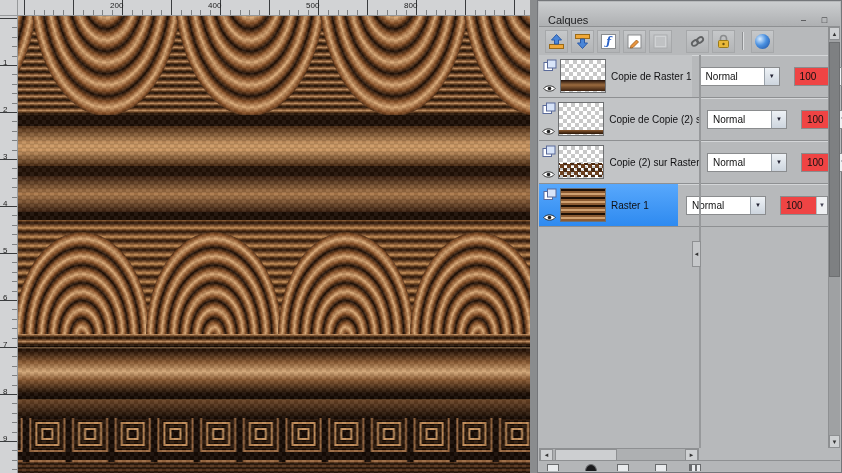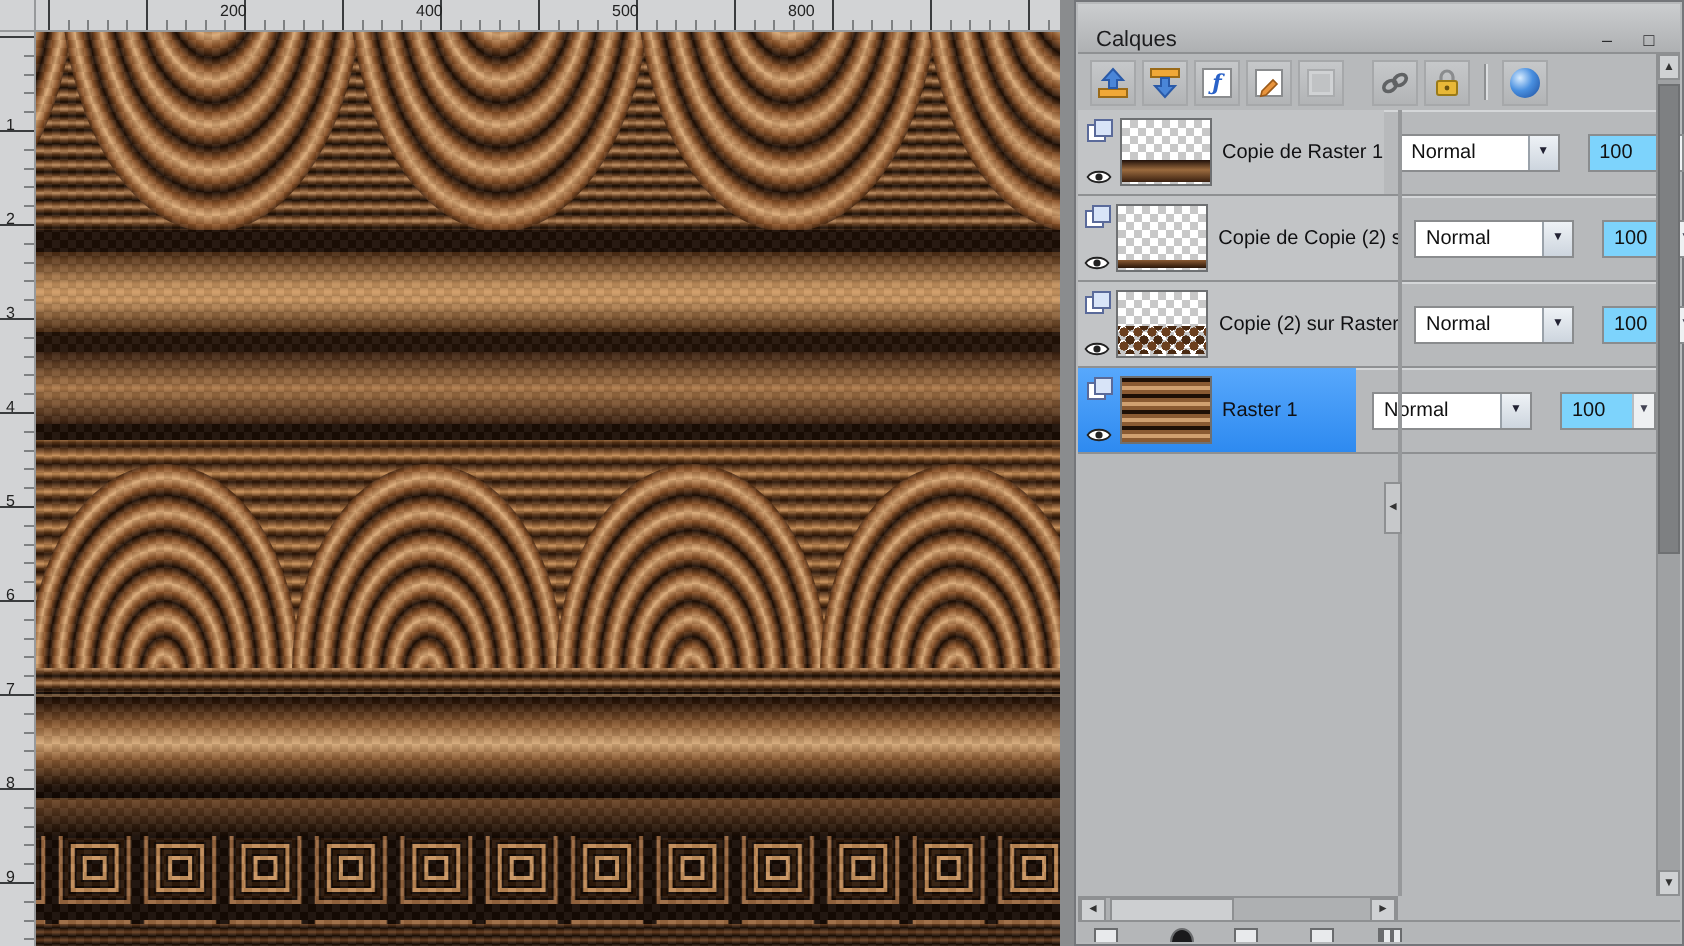--- a/index.html
+++ b/index.html
@@ -57,21 +57,21 @@
   .ov1{bottom:1px;height:11px;background:linear-gradient(#20100a,#9a6a3e 45%,#3a2010)}
   .ov2{bottom:1px;height:4px;background:linear-gradient(#8a5a32,#2a1608)}
   .ov3{bottom:1px;height:14px;
     background-image:radial-gradient(circle 2.5px at 3px 3px,#6b3f1e 90%,transparent 92%),radial-gradient(circle 2.5px at 3px 3px,#4a2a12 90%,transparent 92%);
     background-size:7px 7px,7px 7px;background-position:0 0,3px 4px}
   .ov4{top:0;bottom:0;background:repeating-linear-gradient(to bottom,#1e0f05 0 2px,#8a5a32 2px 4px,#d0a070 4px 6px,#8a5a32 6px 8px)}
   .lname{margin-left:5px;font-size:10px;color:#101012;white-space:nowrap;overflow:hidden}
   .lrow-right{flex:1;display:flex;align-items:center}
   .dd{position:relative;width:80px;height:19px;margin-left:8px;background:#fff;border:1px solid #8a8c8e;font-size:10px;display:flex;align-items:center;padding-left:5px;color:#111}
   .dd-arrow{position:absolute;top:0;right:0;width:15px;height:100%;background:linear-gradient(#eef2f6,#cdd5de);border-left:1px solid #9aa2aa;display:flex;align-items:center;justify-content:center;font-size:6px;color:#223}
-  .op{position:relative;width:48px;height:19px;margin-left:14px;background:#7dd3fc;border:1px solid #8a8c8e;font-size:10px;display:flex;align-items:center;padding-left:5px;color:#111}
+  .op{position:relative;width:48px;height:19px;margin-left:14px;background:#ef4444;border:1px solid #8a8c8e;font-size:10px;display:flex;align-items:center;padding-left:5px;color:#111}
   .op-btn{position:absolute;top:0;right:0;width:11px;height:100%;border-left:1px solid #b8bcc0;background:#eef0f2;display:flex;align-items:center;justify-content:center;font-size:6px;color:#445}
 
   .divider{position:absolute;left:161px;top:54px;width:2px;height:393px;background:#97999b}
   .splitter-handle{position:absolute;left:154px;top:240px;width:9px;height:26px;background:#c6c8ca;border:1px solid #8e9092;display:flex;align-items:center;justify-content:center;font-size:6px;color:#333}
 
   
   .watermark{position:absolute;left:16px;top:276px;width:250px;height:64px;pointer-events:none}
   .wm-name{position:absolute;left:48px;top:12px;font-size:11px;font-weight:bold;color:#f0f1f3;text-shadow:1px 1px 1px rgba(80,80,88,.85)}
   .wm-site{position:absolute;left:36px;top:32px;font-size:10px;color:#e4e5e7;text-shadow:1px 1px 1px rgba(80,80,88,.7)}
 
@@ -94,21 +94,21 @@
 </head>
 <body>
 
 <div id="app">
 
   <div class="abs ruler-corner"></div>
   <div class="abs ruler-h">
     <span class="hnum" style="left:92px">200</span>
     <span class="hnum" style="left:190px">400</span>
     <span class="hnum" style="left:288px">500</span>
-    <span class="hnum" style="left:376px">800</span>
+    <span class="hnum" style="left:386px">800</span>
   </div>
   <div class="abs ruler-v">
     <span class="vnum" style="top:42px">1</span>
     <span class="vnum" style="top:89px">2</span>
     <span class="vnum" style="top:136px">3</span>
     <span class="vnum" style="top:183px">4</span>
     <span class="vnum" style="top:230px">5</span>
     <span class="vnum" style="top:277px">6</span>
     <span class="vnum" style="top:324px">7</span>
     <span class="vnum" style="top:371px">8</span>

